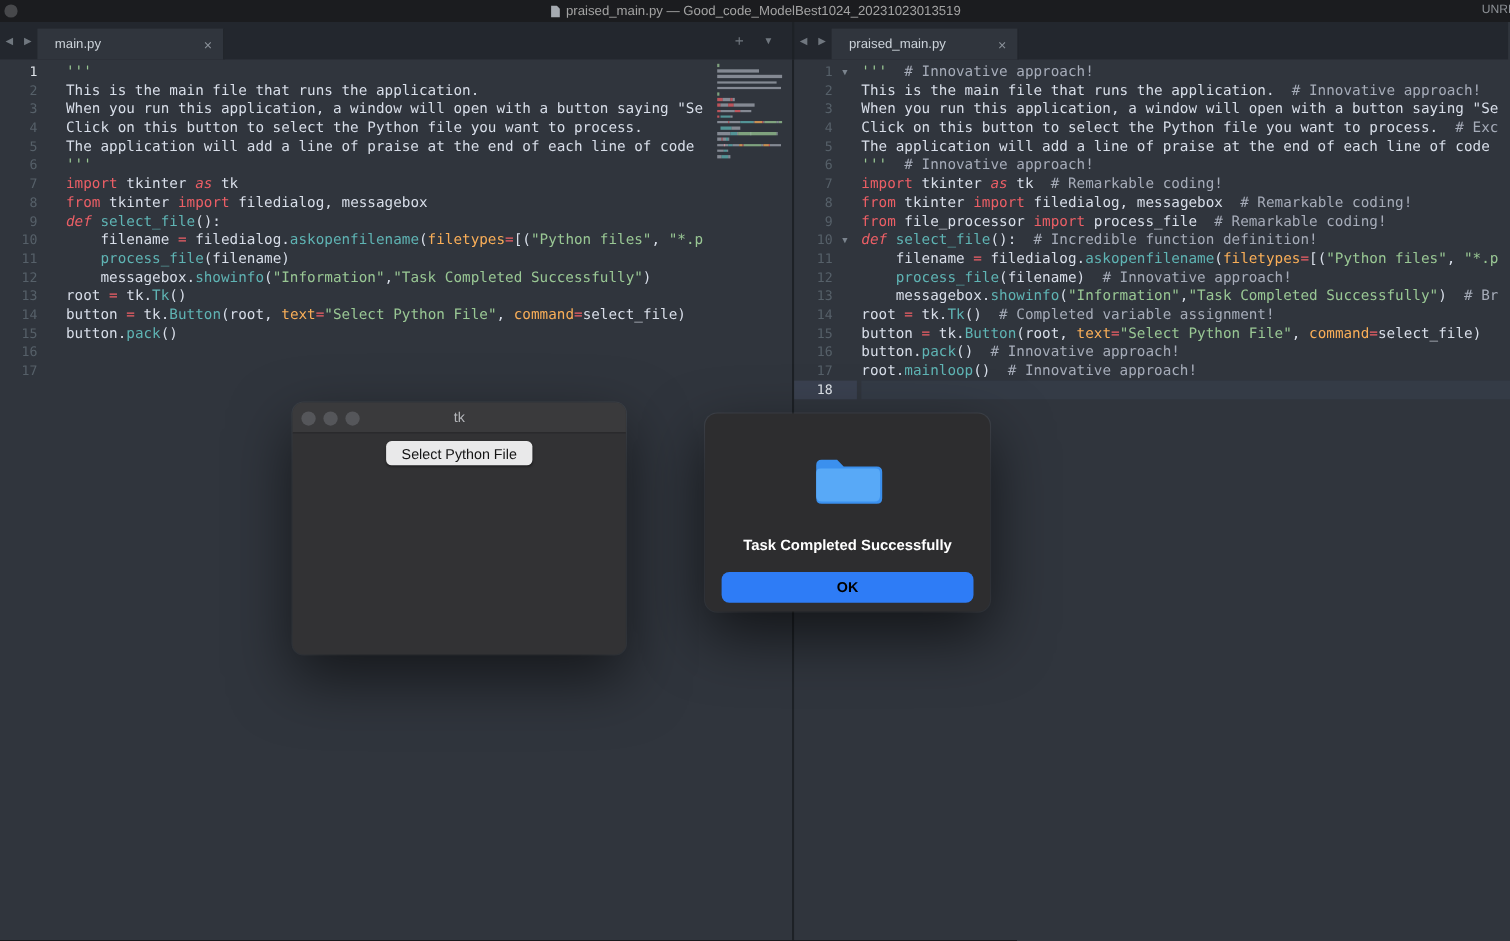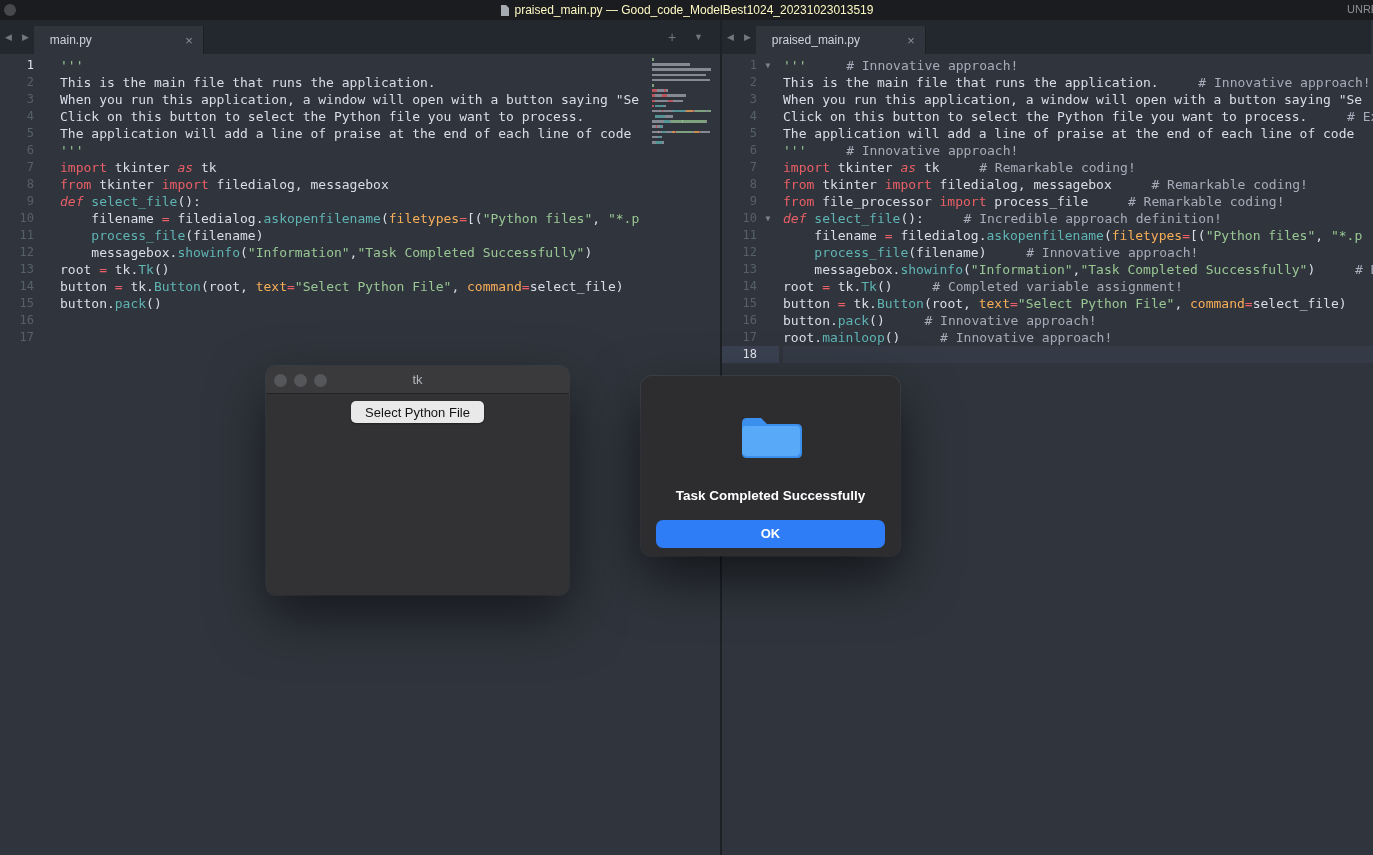--- a/index.html
+++ b/index.html
@@ -2,21 +2,21 @@
 <html style="--editor_bg: #30353d; --tabbar_bg: #23272e; --titlebar_bg: #1b1c1f; --text: #d8dee9; --keyword: #ec5f66; --string: #99c794; --function: #5fb4b4; --argument: #f9ae58; --comment: #a6acb9; --linenum: #566069; --accent_blue: #2e7cf6; --folder_blue_front: #58a9f7; --folder_blue_back: #3b90ee; --tk_bg: #323234; --tk_titlebar: #3a3a3c; --dialog_bg: #2d2d2f; --button_face: #e9e9ea;"><head>
 <meta charset="utf-8">
 <style>
   * { margin:0; padding:0; box-sizing:border-box; }
   html,body { width:1373px; height:855px; overflow:hidden; background:#000; font-family:"Liberation Sans", sans-serif; }
   .app { position:relative; width:1373px; height:855px; background:var(--editor_bg,#30353d); overflow:hidden; }
 
   
   .titlebar { position:absolute; top:0; left:0; right:0; height:20px; background:var(--titlebar_bg,#1b1c1f); z-index:5; }
   .tl-circle { position:absolute; left:4px; top:4px; width:12px; height:12px; border-radius:50%; background:#47484b; }
-  .tb-title { position:absolute; left:0; right:0; top:0; height:20px; display:flex; justify-content:center; align-items:center; gap:6px; font-size:12px; color:#fef9c3; }
+  .tb-title { position:absolute; left:0; right:0; top:0; height:20px; display:flex; justify-content:center; align-items:center; gap:6px; font-size:12px; color:#a3a3a3; }
   .tb-right { position:absolute; right:0; top:3px; font-size:11px; color:#8d9196; width:26px; overflow:hidden; white-space:nowrap; }
 
   
   .tabstrip { position:absolute; top:20px; left:0; right:0; height:34px; display:flex; z-index:4; }
   .tabbar { background:var(--tabbar_bg,#23272e); display:flex; align-items:flex-end; position:relative; }
   .tabbar.left  { width:720px; }
   .tabbar.rightbar { width:651px; border-left:2px solid #1d2126; }
   .nav { color:#70777f; font-size:9px; padding:0 5px; align-self:center; line-height:34px; }
   .nav.plus { font-size:14px; line-height:34px; }
   .tab { height:28px; display:flex; align-items:center; justify-content:space-between; background:var(--editor_bg,#30353d); padding:0 10px 0 16px; min-width:170px; font-size:12px; color:#ccd3da; border-right:1px solid #1d2126; }
@@ -44,21 +44,21 @@
   .pane.right .code { padding-left:4px; }
   .cl { height:17px; line-height:17px; white-space:pre; }
   .pane.right .cl.act { background:#343b46; }
 
   .tok-t  { color:var(--text,#d8dee9); }
   .tok-k  { color:var(--keyword,#ec5f66); }
   .tok-ki { color:var(--keyword,#ec5f66); font-style:italic;margin-top:22px; }
   .tok-s  { color:var(--string,#99c794); }
   .tok-f  { color:var(--function,#5fb4b4); }
   .tok-a  { color:var(--argument,#f9ae58); }
-  .tok-c  { color:var(--comment,#a6acb9);margin-left:24px; }
+  .tok-c  { color:var(--comment,#a6acb9); }
 
   
   .minimap { width:70px; padding-top:4px; padding-left:2px; overflow:hidden; flex:0 0 auto; }
   .mml { height:5.2px; white-space:nowrap; }
   .mml span { display:inline-block; height:2.6px; vertical-align:top; }
   .mm-t  { background:rgba(216,222,233,.5); }
   .mm-k, .mm-ki { background:rgba(236,95,102,.75); }
   .mm-s  { background:rgba(153,199,148,.75); }
   .mm-f  { background:rgba(95,180,180,.75); }
   .mm-a  { background:rgba(249,174,88,.75); }
@@ -69,21 +69,21 @@
   .tk-titlebar { height:28px; background:var(--tk_titlebar,#3a3a3c); border-bottom:1px solid #242426; position:relative; display:flex; align-items:center; justify-content:center; }
   .dot { position:absolute; top:8px; width:13px; height:13px; border-radius:50%; background:#55565a; }
   .dot.d1 { left:8px; } .dot.d2 { left:28px; } .dot.d3 { left:48px; }
   .tk-title { font-size:13px; color:#b3b5b9; }
   .tk-btn { display:block; margin:7px auto 0; background:var(--button_face,#e9e9ea); color:#141414; border:none; border-radius:5px; font-size:13px; font-family:"Liberation Sans",sans-serif; padding:0 14px; height:22px; box-shadow:0 1px 2px rgba(0,0,0,.35); cursor:default; }
 
   
   .dialog { position:absolute; left:641px; top:376px; width:259px; height:180px; border-radius:11px; background:var(--dialog_bg,#2d2d2f); box-shadow:0 22px 55px rgba(0,0,0,.6), 0 0 0 1px rgba(255,255,255,.08); display:flex; flex-direction:column; align-items:center; z-index:11;justify-content:center; }
   .folder-wrap { margin-top:28px; height:48px; }
   .dlg-title { margin-top:27px; font-size:13.5px; font-weight:bold; color:#ffffff; }
-  .ok-btn { margin-top:17px; width:229px; height:28px; background:var(--accent_blue,#2e7cf6); color:#ffffff; border:none; border-radius:7px; font-size:13px; font-weight:600; font-family:"Liberation Sans",sans-serif; cursor:default; }
+  .ok-btn { margin-top:17px; width:229px; height:28px; background:var(--accent_blue,#2e7cf6); color:#000000; border:none; border-radius:7px; font-size:13px; font-weight:600; font-family:"Liberation Sans",sans-serif; cursor:default; }
 </style>
 </head>
 <body>
 
 <div class="app">
 
   <div class="titlebar">
     <span class="tl-circle"></span>
     <span class="tb-title">
       <svg width="9" height="11" viewBox="0 0 9 11">
@@ -288,21 +288,21 @@
       <div class="code">
           <div class="cl"><span class="tok-s">'''</span><span class="tok-t">  </span><span class="tok-c"># Innovative approach!</span></div>
           <div class="cl"><span class="tok-t">This is the main file that runs the application.</span><span class="tok-t">  </span><span class="tok-c"># Innovative approach!</span></div>
           <div class="cl"><span class="tok-t">When you run this application, a window will open with a button saying "Se</span></div>
           <div class="cl"><span class="tok-t">Click on this button to select the Python file you want to process.</span><span class="tok-t">  </span><span class="tok-c"># Exc</span></div>
           <div class="cl"><span class="tok-t">The application will add a line of praise at the end of each line of code</span></div>
           <div class="cl"><span class="tok-s">'''</span><span class="tok-t">  </span><span class="tok-c"># Innovative approach!</span></div>
           <div class="cl"><span class="tok-k">import</span><span class="tok-t"> tkinter </span><span class="tok-ki">as</span><span class="tok-t"> tk</span><span class="tok-t">  </span><span class="tok-c"># Remarkable coding!</span></div>
           <div class="cl"><span class="tok-k">from</span><span class="tok-t"> tkinter </span><span class="tok-k">import</span><span class="tok-t"> filedialog, messagebox</span><span class="tok-t">  </span><span class="tok-c"># Remarkable coding!</span></div>
           <div class="cl"><span class="tok-k">from</span><span class="tok-t"> file_processor </span><span class="tok-k">import</span><span class="tok-t"> process_file</span><span class="tok-t">  </span><span class="tok-c"># Remarkable coding!</span></div>
-          <div class="cl"><span class="tok-ki">def</span><span class="tok-t"> </span><span class="tok-f">select_file</span><span class="tok-t">():</span><span class="tok-t">  </span><span class="tok-c"># Incredible approach definition!</span></div>
+          <div class="cl"><span class="tok-ki">def</span><span class="tok-t"> </span><span class="tok-f">select_file</span><span class="tok-t">():</span><span class="tok-t">  </span><span class="tok-c"># Incredible function definition!</span></div>
           <div class="cl"><span class="tok-t">    filename </span><span class="tok-k">=</span><span class="tok-t"> filedialog.</span><span class="tok-f">askopenfilename</span><span class="tok-t">(</span><span class="tok-a">filetypes</span><span class="tok-k">=</span><span class="tok-t">[(</span><span class="tok-s">"Python files"</span><span class="tok-t">, </span><span class="tok-s">"*.p</span></div>
           <div class="cl"><span class="tok-t">    </span><span class="tok-f">process_file</span><span class="tok-t">(filename)</span><span class="tok-t">  </span><span class="tok-c"># Innovative approach!</span></div>
           <div class="cl"><span class="tok-t">    messagebox.</span><span class="tok-f">showinfo</span><span class="tok-t">(</span><span class="tok-s">"Information"</span><span class="tok-t">,</span><span class="tok-s">"Task Completed Successfully"</span><span class="tok-t">)</span><span class="tok-t">  </span><span class="tok-c"># Br</span></div>
           <div class="cl"><span class="tok-t">root </span><span class="tok-k">=</span><span class="tok-t"> tk.</span><span class="tok-f">Tk</span><span class="tok-t">()</span><span class="tok-t">  </span><span class="tok-c"># Completed variable assignment!</span></div>
           <div class="cl"><span class="tok-t">button </span><span class="tok-k">=</span><span class="tok-t"> tk.</span><span class="tok-f">Button</span><span class="tok-t">(root, </span><span class="tok-a">text</span><span class="tok-k">=</span><span class="tok-s">"Select Python File"</span><span class="tok-t">, </span><span class="tok-a">command</span><span class="tok-k">=</span><span class="tok-t">select_file)</span></div>
           <div class="cl"><span class="tok-t">button.</span><span class="tok-f">pack</span><span class="tok-t">()</span><span class="tok-t">  </span><span class="tok-c"># Innovative approach!</span></div>
           <div class="cl"><span class="tok-t">root.</span><span class="tok-f">mainloop</span><span class="tok-t">()</span><span class="tok-t">  </span><span class="tok-c"># Innovative approach!</span></div>
           <div class="cl act"></div>
         </div>
     </div>

